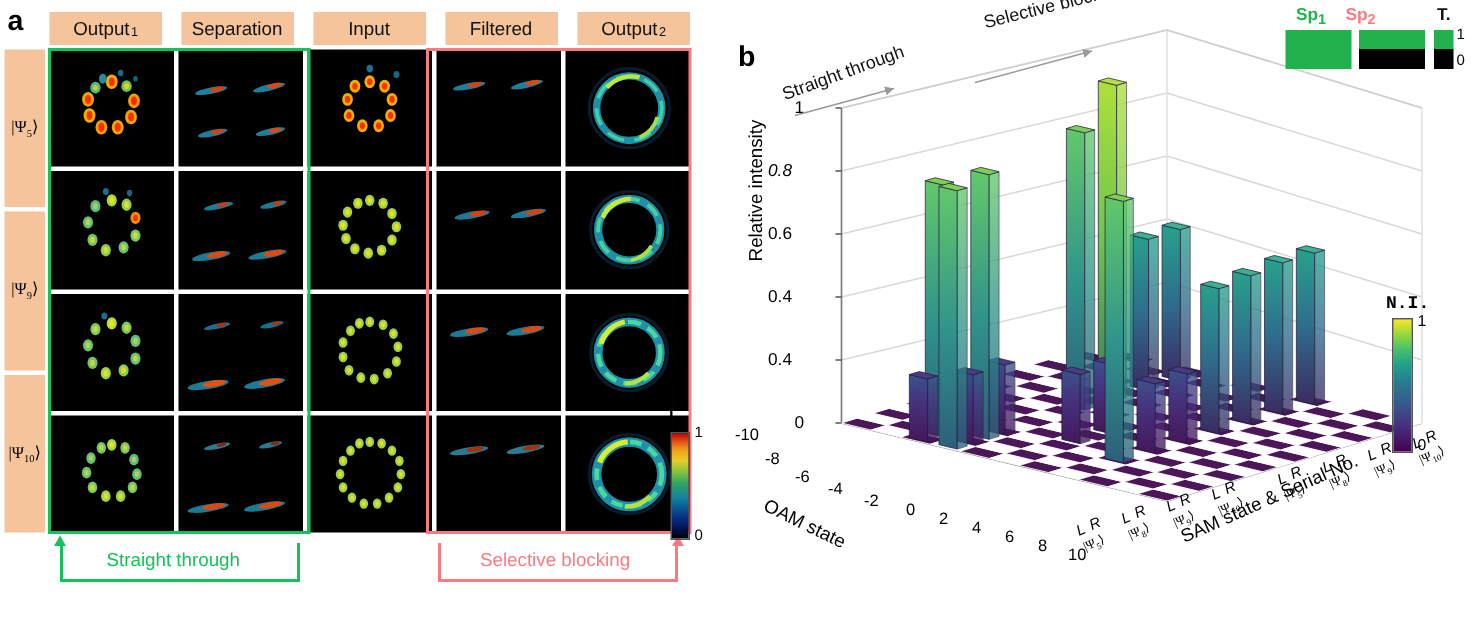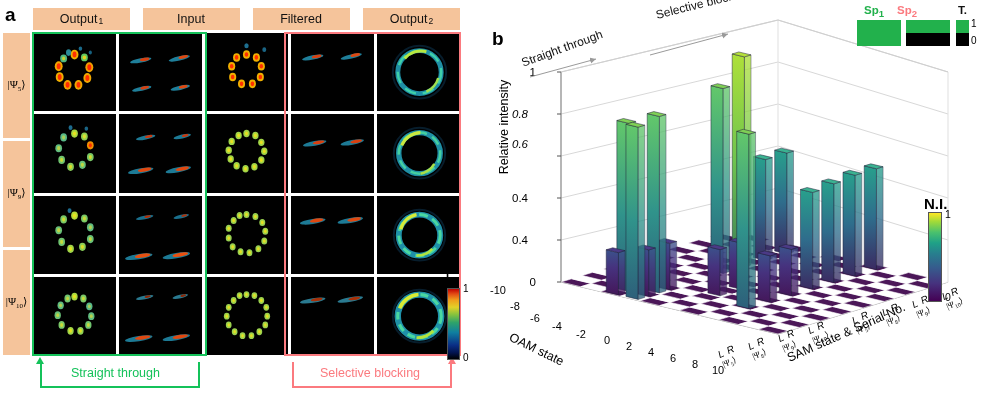--- a/index.html
+++ b/index.html
@@ -81,21 +81,21 @@
           transform:rotate(-24deg);transform-origin:left top;}
   .samgrp .lr{font-style:italic;font-size:10px;letter-spacing:4px;}
   .samgrp .kt{font-family:"Liberation Serif","DejaVu Serif",serif;font-size:8.5px;}
   .samgrp .kt sub{font-size:6px;}
 
   
   #cbar-NI{position:absolute;left:450px;top:212px;width:14px;height:90px;
            background:linear-gradient(to top,#440154 0%,#46327e 20%,#365c8d 38%,
               #277f8e 54%,#1fa187 66%,#4ac16d 78%,#a0da39 90%,#fde725 100%);
            border:1px solid #555;box-sizing:border-box;}
-  #cbar-NI-title{position:absolute;left:446px;top:195px;font-size:15px;font-weight:bold;}
+  #cbar-NI-title{position:absolute;left:446px;top:195px;font-size:12px;font-weight:bold;font-family:Liberation Mono, monospace;}
   #cbar-NI-top{position:absolute;left:467px;top:208px;font-size:10.5px;}
   #cbar-NI-bot{position:absolute;left:467px;top:291px;font-size:10.5px;}
 
   
   #tlegend{position:absolute;left:375px;top:4px;width:128px;height:44px;}
   .sw-title{position:absolute;font-size:11.5px;font-weight:bold;}
   #sp1-title{left:11px;top:0;color:#22b14c;}
   #sp2-title{left:44px;top:0;color:#fb7a7f;}
   #t-title{left:105px;top:0;color:#111;}
   #sw1{position:absolute;left:4px;top:16px;width:44px;height:26px;background:#22b14c;}
@@ -110,20 +110,24 @@
 <body>
 
 <div id="panel-a">
 
   <div id="label-a">a</div>
 
   <div id="col-headers">
     <div class="col-head">
       <span>Output</span>
         <sub>1</sub>
+    </div>
+    <div class="col-head">
+      <span>Separation</span>
+        <sub></sub>
     </div>
     <div class="col-head">
       <span>Input</span>
         <sub></sub>
     </div>
     <div class="col-head">
       <span>Filtered</span>
         <sub></sub>
     </div>
     <div class="col-head">
@@ -513,21 +517,21 @@
   <div id="cbar-I-bot">0</div>
 </div>
 
 <div id="panel-b">
 
   <div id="label-b" style="left:14px;top:28px;position:absolute;">b</div>
 
   <div id="ylabel">Relative intensity</div>
   <div class="ytick" style="left:32px;top:66px;">1</div>
   <div class="ytick" style="left:24px;top:108px;font-style:italic;">0.8</div>
-  <div class="ytick" style="left:24px;top:138px;font-style:italic;">0.6</div>
+  <div class="ytick" style="left:24px;top:150px;">0.6</div>
   <div class="ytick" style="left:24px;top:192px;">0.4</div>
   <div class="ytick" style="left:24px;top:234px;">0.4</div>
   <div class="ytick" style="left:32px;top:276px;">0</div>
 
   <svg id="axes-svg" width="506" height="418">
     <defs>
       <linearGradient id="gY" x1="0" y1="1" x2="0" y2="0">
         <stop offset="0" stop-color="#3a7d57"></stop>
           <stop offset="0.5" stop-color="#6fc44e"></stop>
         <stop offset="1" stop-color="#aee03a"></stop>

